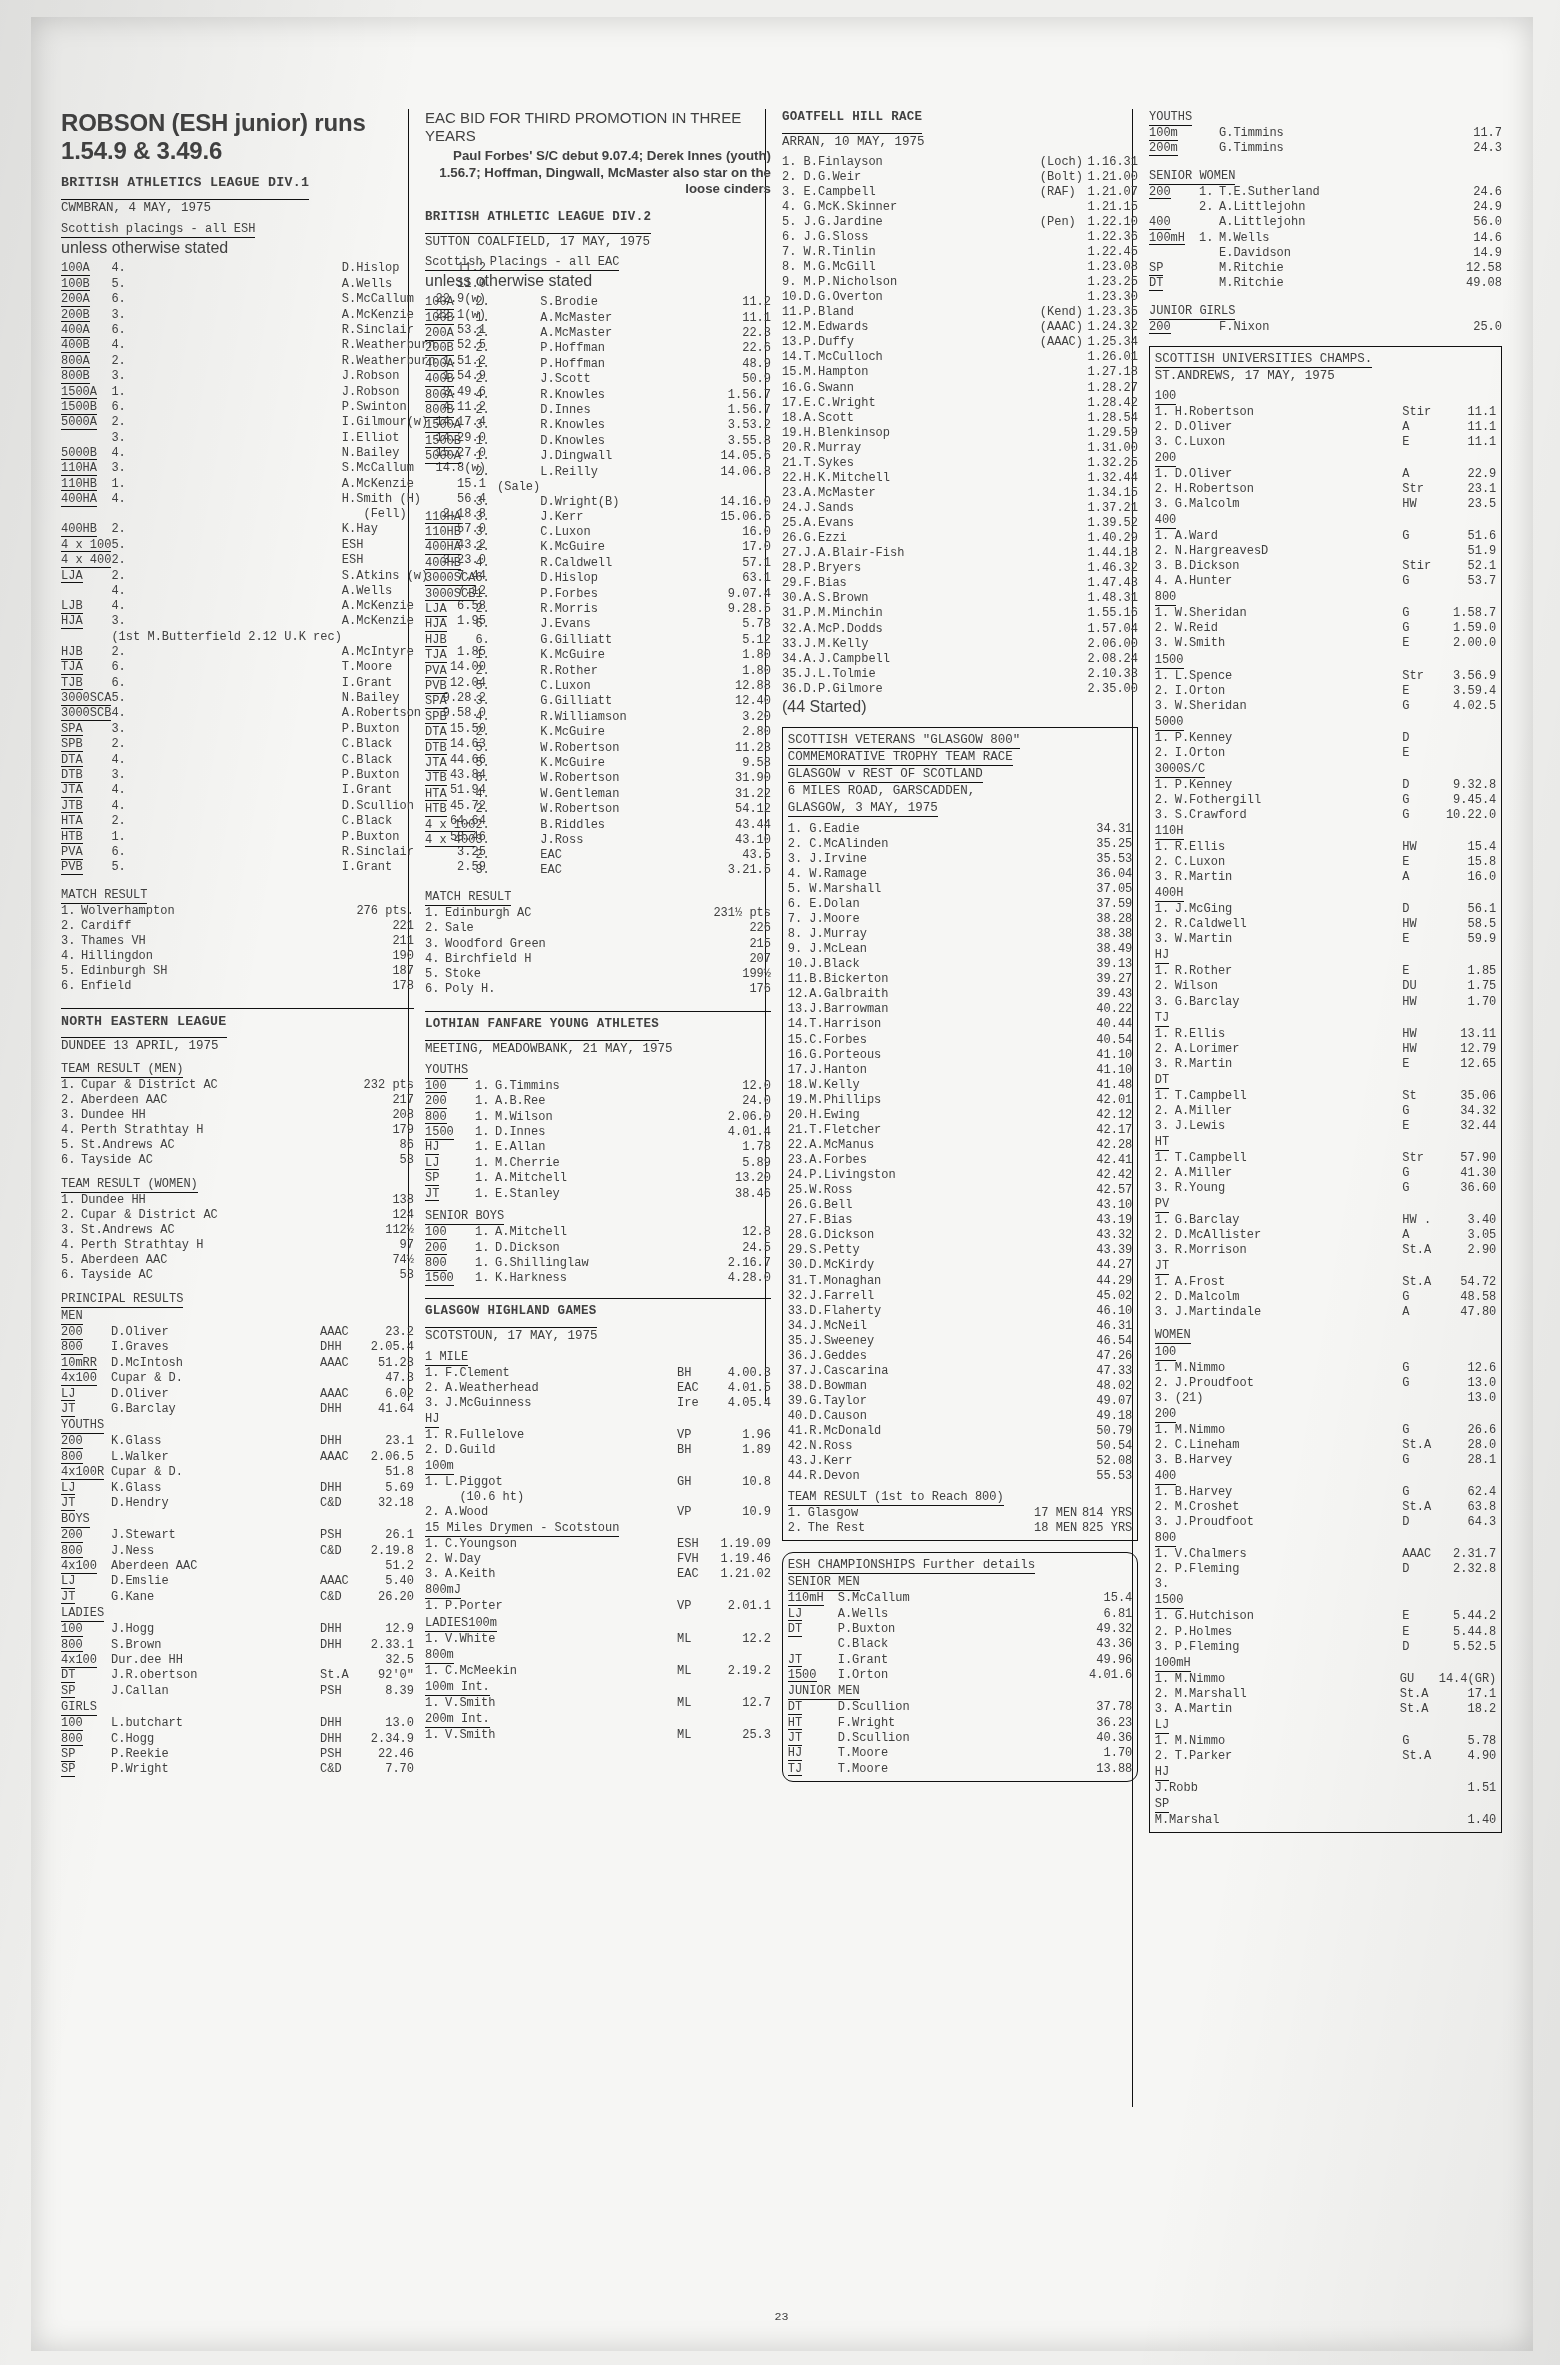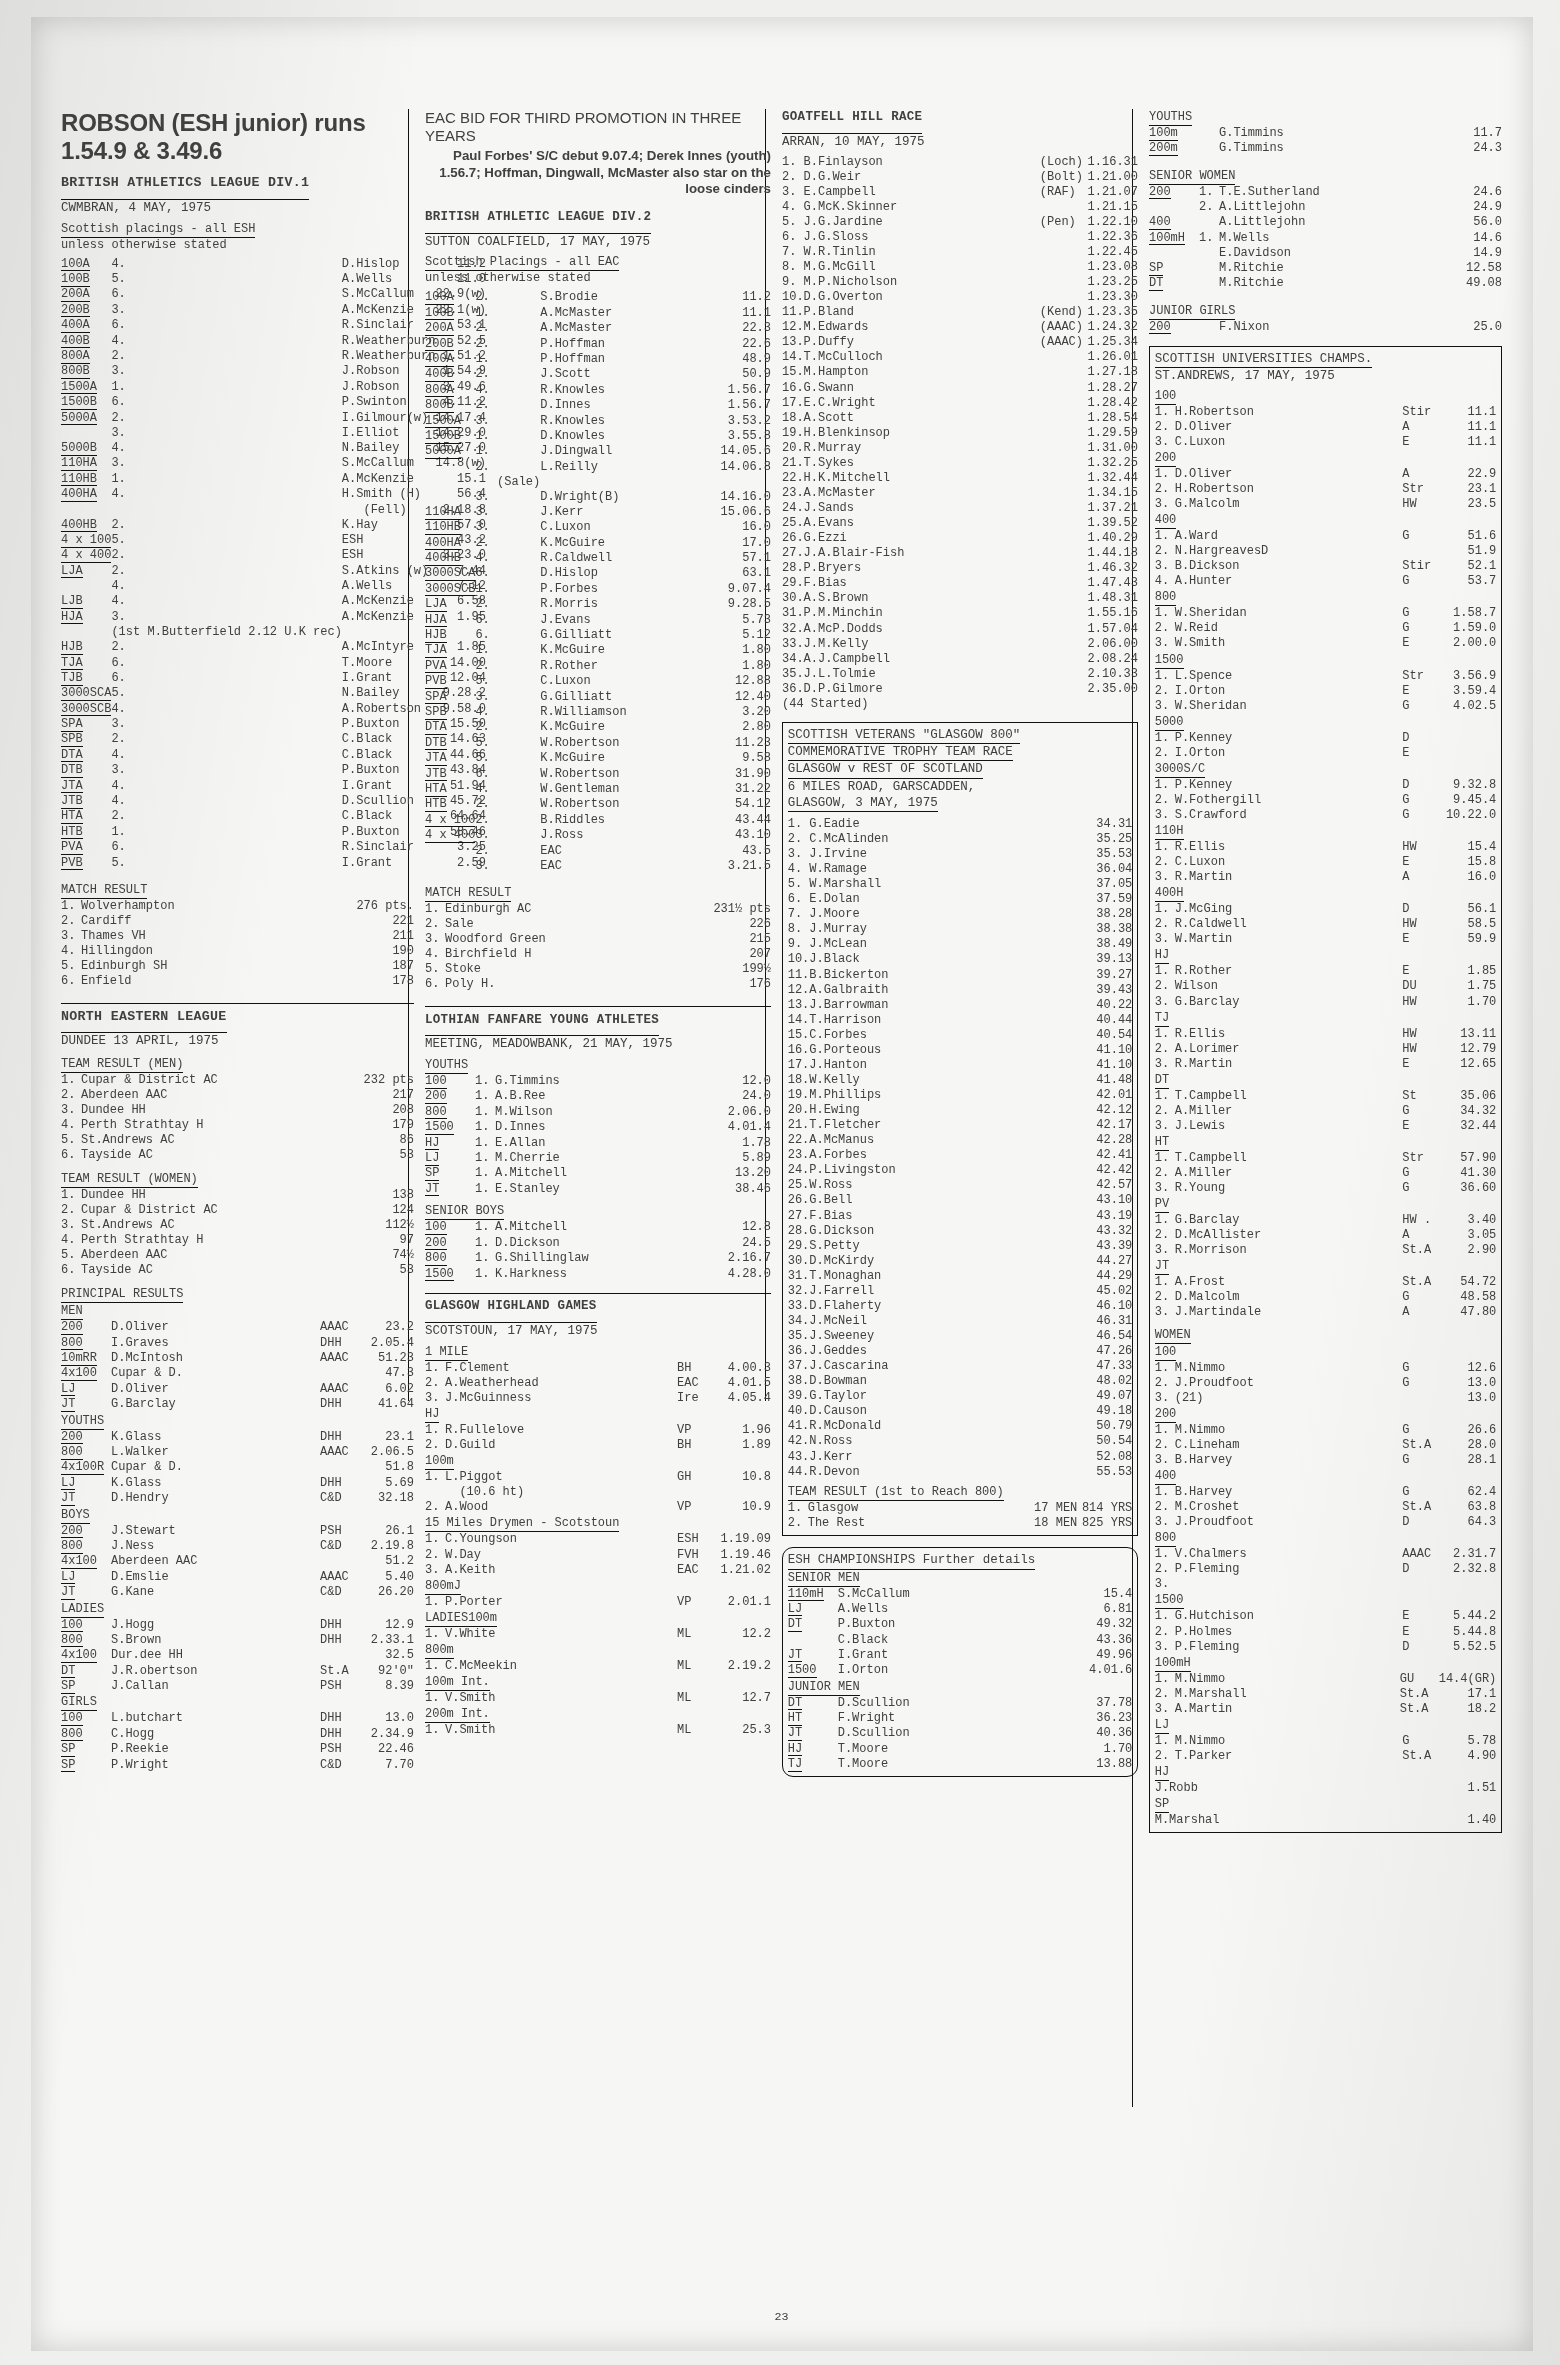--- a/index.html
+++ b/index.html
@@ -45,21 +45,21 @@
   table.r{border-collapse:collapse;font-family:"Liberation Mono",monospace;font-size:12px;width:100%;}
   table.r td{padding:0 0 0.8px 0;vertical-align:top;white-space:pre;line-height:1.19;}
   td.ev{width:50px;}
   td.ev span.ul{border-bottom:0.8px solid #111;display:inline-block;line-height:1.05;}
   td.pl{width:20px;text-align:left;}
   td.nm{}
   td.cl{width:39px;}
   td.pf{width:67px;text-align:right;padding-right:1.6px;}
   td.pf2{width:55px;text-align:right;padding-right:1.6px;}
 
-  .simple{font-family:Liberation Mono, monospace;font-size:12px;line-height:1.19;white-space:pre;}
+  .simple{font-family:Liberation Sans, sans-serif;font-size:16px;line-height:1.19;white-space:pre;}
   .ulhd{font-family:"Liberation Mono",monospace;font-size:12px;line-height:1.25;display:inline-block;border-bottom:0.8px solid #111;}
   .boxline{border:0.8px solid #111;}
   .pagenum{position:absolute;left:0;right:0;bottom:-6.2px;text-align:center;font-family:"Liberation Mono",monospace;font-size:11.7px;}
   .hrule{height:0.8px;background:#111;margin:4.7px 0 4.7px 0;}
 </style>
 </head>
 <body>
 
 <div id="page">
   <div id="paper"></div>

